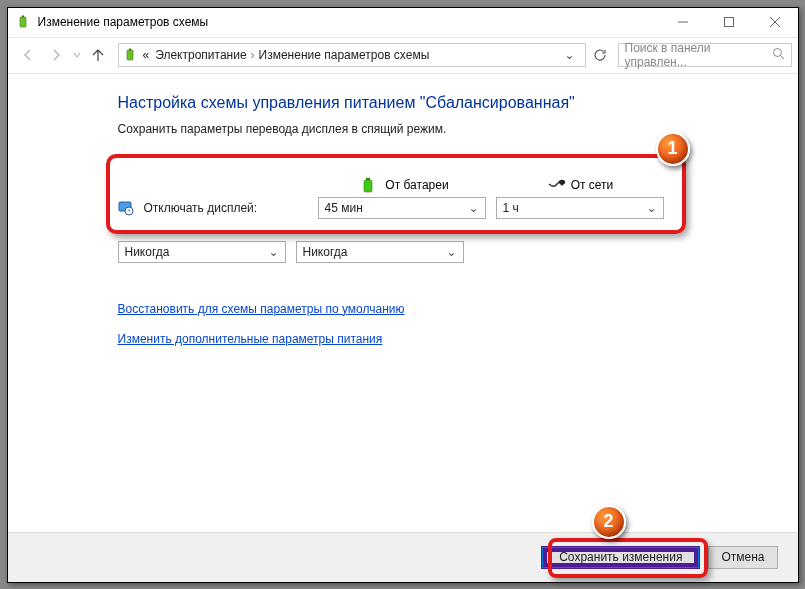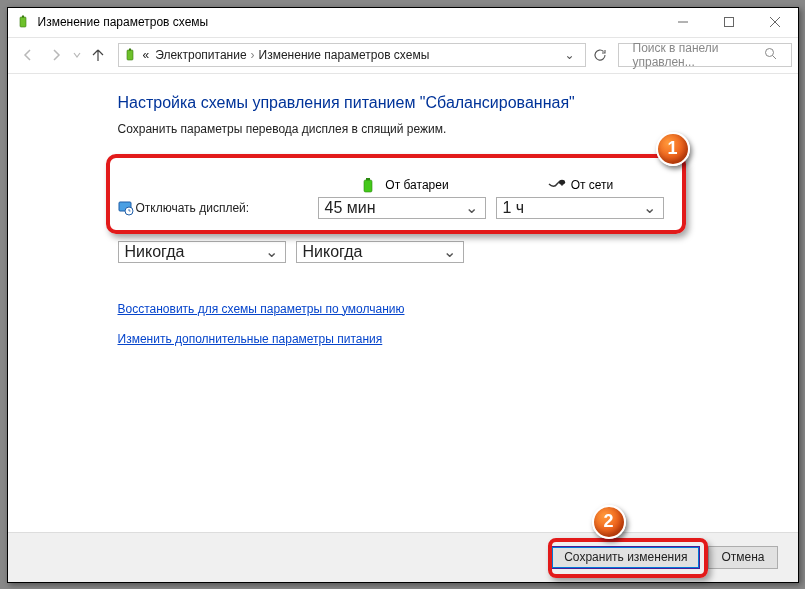--- a/index.html
+++ b/index.html
@@ -68,50 +68,50 @@
   }
   .breadcrumb .bc-icon { width: 16px; height: 16px; margin-right: 4px; }
   .breadcrumb .sep { color: #888; margin: 0 4px; }
   .breadcrumb .dd { margin-left: auto; color: #555; padding: 0 6px; }
   .refresh { width: 28px; display:flex; align-items:center; justify-content:center; }
   .search {
     width: 174px; height: 24px;
     border: 1px solid #ccc;
     margin-left: 4px;
     display: flex; align-items: center;
-    padding: 0 14px;
+    padding: 0 6px;
     color: #888;
     font-size: 12px;
   }
   .search .mag { margin-left: auto; }
   .content {
     flex: 1;
     background: #fff;
     padding: 20px 28px 0 110px;
     position: relative;
     overflow: hidden;
   }
   .heading { color: #003399; font-size: 16px; margin-bottom: 10px; }
   .subhead { color: #222; font-size: 12px; margin-bottom: 18px; }
   .grid { width: 560px; }
   .grid-row { display: flex; align-items: center; height: 34px; }
   .grid-row .label-col {
-    width: 200px; display: flex; align-items: center; gap: 2px;
+    width: 200px; display: flex; align-items: center; gap: 10px;
     font-size: 12px; color: #222;
   }
   .col-head {
     width: 175px; display: flex; align-items: center; gap: 8px; font-size: 12px; margin-top: 28px;
   }
   .select {
     width: 168px; height: 22px;
     border: 1px solid #adadad;
     background: #fff;
     display: flex; align-items: center;
     padding: 0 6px;
-    font-size: 16px; color: #222;
+    font-size: 12px; color: #222;
     margin-right: 10px;
   }
   .select .caret { margin-left: auto; color: #555; }
   .hbox1 {
     position: absolute;
     border: 4px solid #e21a1a;
     border-radius: 10px;
     box-shadow: 3px 4px 6px rgba(0,0,0,.35);
     pointer-events: none;
   }
@@ -138,21 +138,21 @@
     padding: 0 20px; gap: 8px;
     position: relative;
   }
   .btn {
     height: 23px; padding: 0 12px;
     border: 1px solid #adadad;
     background: #e1e1e1;
     font-size: 12px; color: #222;
     display: flex; align-items: center;
   }
-  .btn.primary { border: 1px solid #4c1d95; outline: 1px solid #0078d7; outline-offset: -2px; justify-content: center; }
+  .btn.primary { border: 6px solid #4c1d95; outline: 1px solid #0078d7; outline-offset: -2px; justify-content: center; }
   .hbox2 {
     position: absolute;
     border: 4px solid #e21a1a;
     border-radius: 8px;
     box-shadow: 3px 4px 6px rgba(0,0,0,.35);
     pointer-events: none;
   }
   .icon-small { width:16px; height:16px; display:inline-block; }
 </style>
 </head>

